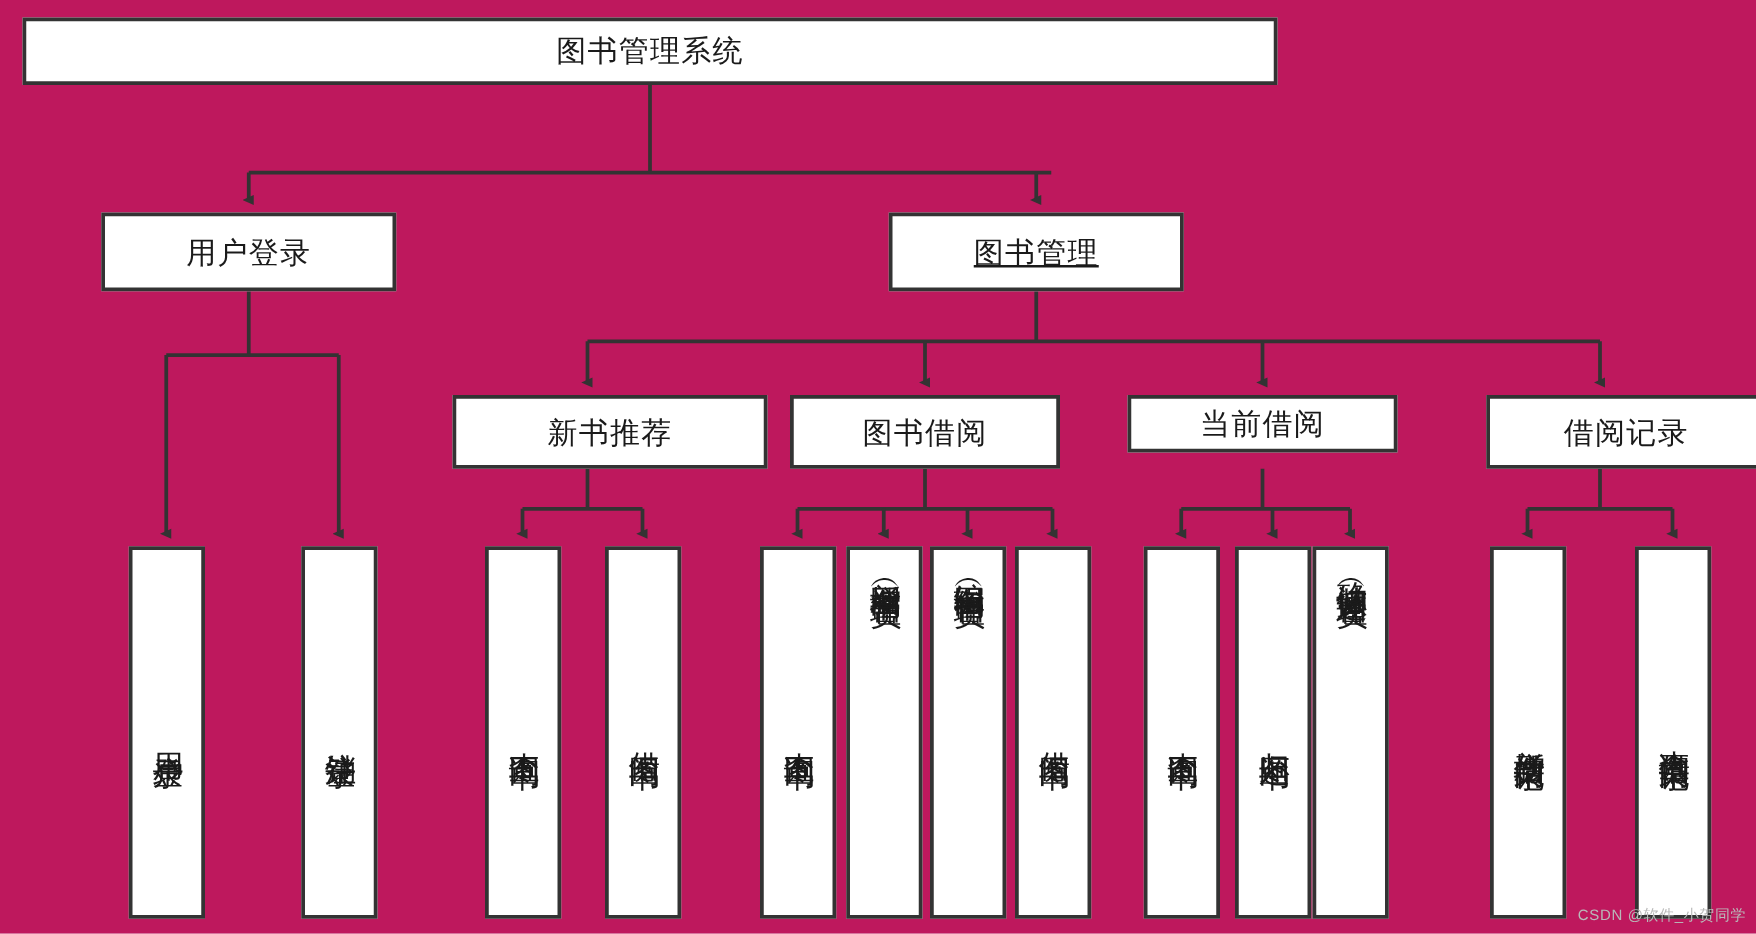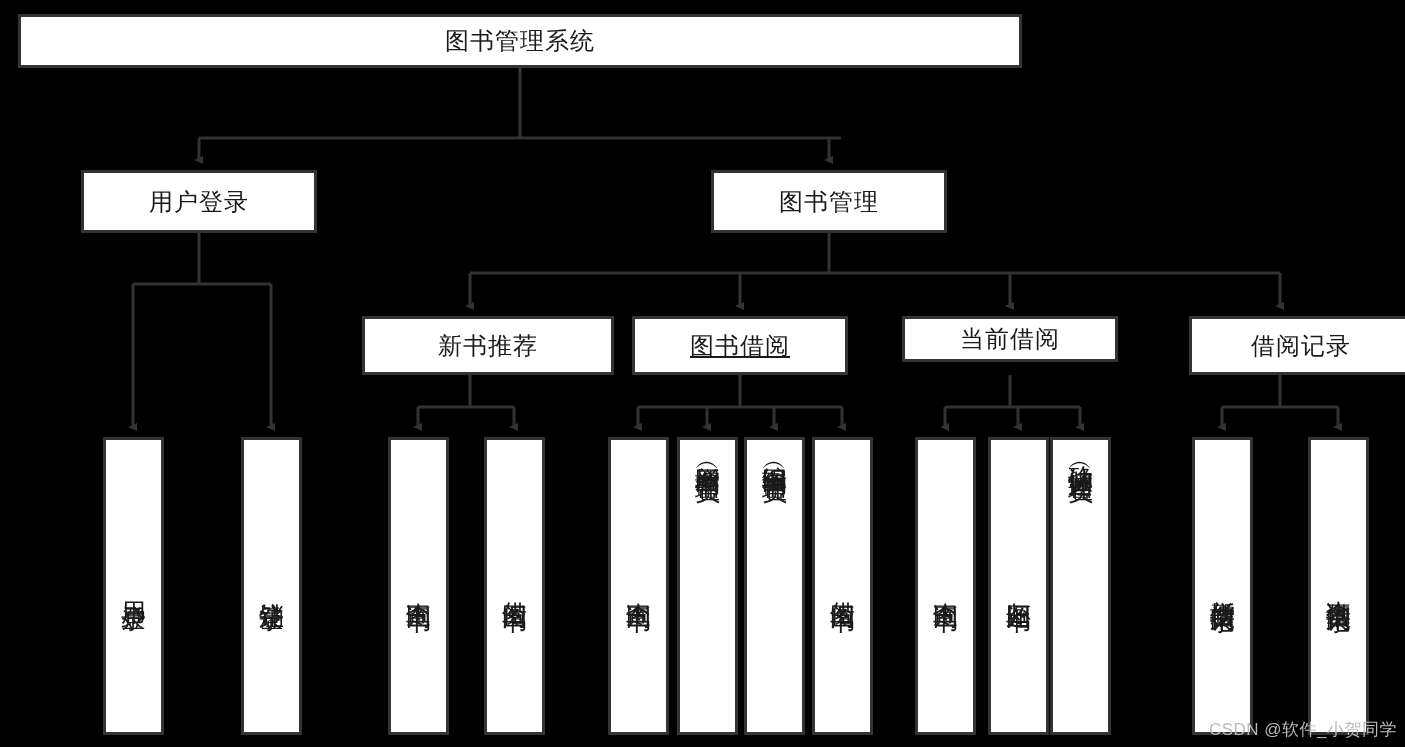--- a/index.html
+++ b/index.html
@@ -7,21 +7,21 @@
     padding: 0;
     background: #ffffff;
   }
   body {
     font-family: "Liberation Sans", "DejaVu Sans", sans-serif;
   }
   #canvas {
     position: relative;
     width: 1405px;
     height: 747px;
-    background: #000000;
+    background: #be185d;
     overflow: hidden;
   }
   svg.connectors {
     position: absolute;
     left: 0;
     top: 0;
     width: 1405px;
     height: 747px;
     pointer-events: none;
   }
@@ -52,21 +52,21 @@
     white-space: nowrap;
   }
   .node.vert.centered {
     align-items: center;
     padding-top: 0;
   }
   .watermark {
     position: absolute;
     right: 8px;
     bottom: 6px;
-    font-size: 17px;
+    font-size: 12px;
     color: #b9b9b9;
     letter-spacing: 0.5px;
     white-space: nowrap;
   }
 </style>
 </head>
 <body>
 
 <div id="canvas">
 
@@ -120,28 +120,28 @@
     </g>
   </svg>
 
   <div class="node horiz" style="left:18px; top:14px; width:1004px; height:54px;">
     <span>图书管理系统</span>
   </div>
 
   <div class="node horiz" style="left:81px; top:170px; width:236px; height:63px;">
     <span>用户登录</span>
   </div>
-  <div class="node horiz" style="left:711px; top:170px; width:236px; height:63px;">
+  <div class="node horiz" style="left:711px; top:170px; width:236px; height:63px;text-decoration:underline;">
     <span>图书管理</span>
   </div>
 
   <div class="node horiz" style="left:362px; top:316px; width:252px; height:59px;">
     <span>新书推荐</span>
   </div>
-  <div class="node horiz" style="left:632px; top:316px; width:216px; height:59px;text-decoration:underline;">
+  <div class="node horiz" style="left:632px; top:316px; width:216px; height:59px;">
     <span>图书借阅</span>
   </div>
   <div class="node horiz" style="left:902px; top:316px; width:216px; height:46px;">
     <span>当前借阅</span>
   </div>
   <div class="node horiz" style="left:1172px; top:316px; width:224px; height:59px;margin-left:17px;">
     <span>借阅记录</span>
   </div>
 
   <div class="node vert centered" style="left:103px; top:437px; width:61px; height:298px;">

